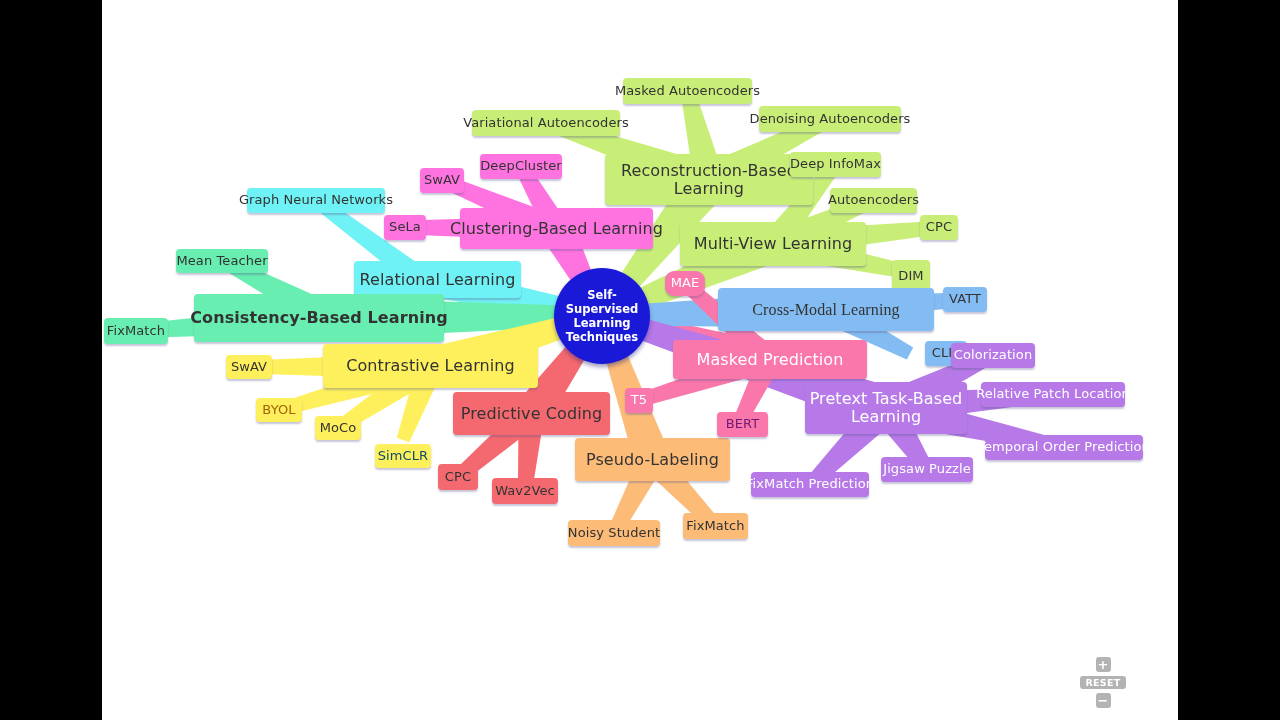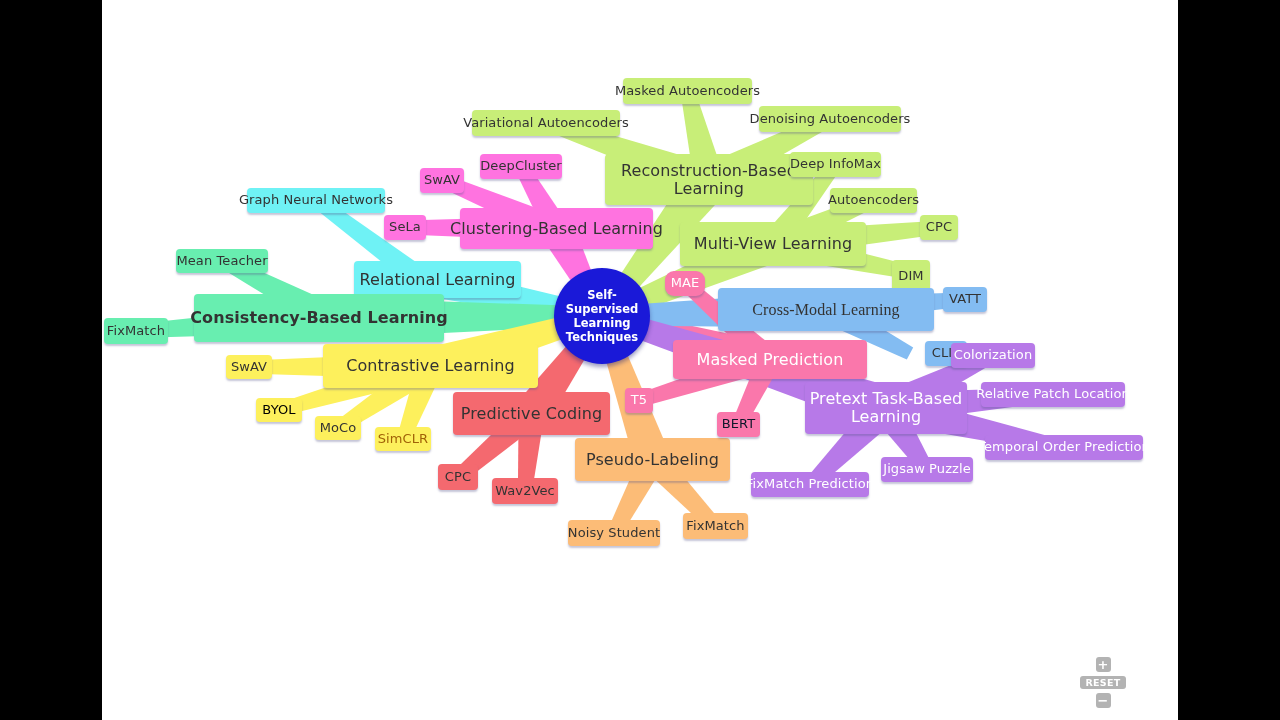--- a/index.html
+++ b/index.html
@@ -146,33 +146,33 @@
         <div class="node lvl2" style="left: 378px; top: 154px; width: 82px; height: 25px; background: rgb(255, 115, 224); color: rgb(51, 51, 51);">DeepCluster</div>
         <div class="node lvl2" style="left: 318px; top: 168px; width: 44px; height: 25px; background: rgb(255, 115, 224); color: rgb(51, 51, 51);">SwAV</div>
         <div class="node lvl2" style="left: 282px; top: 215px; width: 42px; height: 25px; background: rgb(255, 115, 224); color: rgb(51, 51, 51);">SeLa</div>
         <div class="node lvl1" style="left: 236px; top: 261px; width: 167px; height: 37px; background: rgb(111, 242, 245); color: rgb(51, 51, 51); margin-left: 16px;">Relational Learning</div>
         <div class="node lvl2" style="left: 145px; top: 188px; width: 138px; height: 25px; background: rgb(111, 242, 245); color: rgb(51, 51, 51);">Graph Neural Networks</div>
         <div class="node lvl1" style="left: 92px; top: 294px; width: 250px; height: 48px; background: rgb(104, 238, 176); color: rgb(51, 51, 51); font-weight: bold;">Consistency-Based Learning</div>
         <div class="node lvl2" style="left: 74px; top: 249px; width: 92px; height: 24px; background: rgb(104, 238, 176); color: rgb(51, 51, 51);">Mean Teacher</div>
         <div class="node lvl2" style="left: 2px; top: 318px; width: 64px; height: 26px; background: rgb(104, 238, 176); color: rgb(51, 51, 51);">FixMatch</div>
         <div class="node lvl1" style="left: 221px; top: 344px; width: 215px; height: 44px; background: rgb(253, 240, 92); color: rgb(51, 51, 51);">Contrastive Learning</div>
         <div class="node lvl2" style="left: 124px; top: 355px; width: 46px; height: 24px; background: rgb(253, 240, 92); color: rgb(51, 51, 51);">SwAV</div>
-        <div class="node lvl2" style="left: 154px; top: 398px; width: 46px; height: 24px; background: rgb(253, 240, 92); color: #000000;">BYOL</div>
+        <div class="node lvl2" style="left: 154px; top: 398px; width: 46px; height: 24px; background: rgb(253, 240, 92); color: #a16207;">BYOL</div>
         <div class="node lvl2" style="left: 213px; top: 416px; width: 46px; height: 24px; background: rgb(253, 240, 92); color: rgb(51, 51, 51);">MoCo</div>
-        <div class="node lvl2" style="left: 273px; top: 427px; width: 56px; height: 24px; background: rgb(253, 240, 92); color: #a16207;">SimCLR</div>
+        <div class="node lvl2" style="left: 273px; top: 444px; width: 56px; height: 24px; background: rgb(253, 240, 92); color: #0c4a6e;">SimCLR</div>
         <div class="node lvl1" style="left: 351px; top: 392px; width: 157px; height: 43px; background: rgb(244, 105, 111); color: rgb(51, 51, 51);">Predictive Coding</div>
         <div class="node lvl2" style="left: 336px; top: 464px; width: 40px; height: 26px; background: rgb(244, 105, 111); color: rgb(51, 51, 51);">CPC</div>
         <div class="node lvl2" style="left: 390px; top: 478px; width: 66px; height: 26px; background: rgb(244, 105, 111); color: rgb(51, 51, 51);">Wav2Vec</div>
         <div class="node lvl1" style="left: 473px; top: 438px; width: 155px; height: 43px; background: rgb(252, 188, 119); color: rgb(51, 51, 51);">Pseudo-Labeling</div>
         <div class="node lvl2" style="left: 466px; top: 520px; width: 92px; height: 26px; background: rgb(252, 188, 119); color: rgb(51, 51, 51);">Noisy Student</div>
         <div class="node lvl2" style="left: 581px; top: 513px; width: 65px; height: 26px; background: rgb(252, 188, 119); color: rgb(51, 51, 51);">FixMatch</div>
         <div class="node lvl1" style="left: 571px; top: 340px; width: 194px; height: 39px; background: rgb(250, 119, 171); color: rgb(255, 255, 255);">Masked Prediction</div>
         <div class="node lvl2" style="left: 563px; top: 271px; width: 40px; height: 25px; background: rgb(250, 119, 171); color: rgb(255, 255, 255); border-radius: 9px;">MAE</div>
         <div class="node lvl2" style="left: 523px; top: 388px; width: 28px; height: 25px; background: rgb(250, 119, 171); color: rgb(255, 255, 255);">T5</div>
-        <div class="node lvl2" style="left: 615px; top: 412px; width: 43px; height: 25px; background: rgb(250, 119, 171); color: #0f172a;">BERT</div>
+        <div class="node lvl2" style="left: 615px; top: 412px; width: 51px; height: 25px; background: rgb(250, 119, 171); color: #701a75;">BERT</div>
         <div class="node lvl1" style="left: 616px; top: 288px; width: 216px; height: 43px; background: rgb(131, 188, 242); color: rgb(51, 51, 51); font-family: Liberation Serif, serif;">Cross-Modal Learning</div>
         <div class="node lvl2" style="left: 841px; top: 287px; width: 44px; height: 25px; background: rgb(131, 188, 242); color: rgb(51, 51, 51);">VATT</div>
         <div class="node lvl2" style="left: 787px; top: 341px; width: 42px; height: 25px; background: rgb(131, 188, 242); color: rgb(51, 51, 51); margin-left: 36px;">CLIP</div>
         <div class="node lvl1" style="left: 703px; top: 382px; width: 162px; height: 52px; background: rgb(183, 121, 232); color: rgb(255, 255, 255);">Pretext Task-Based
 Learning</div>
         <div class="node lvl2" style="left: 849px; top: 343px; width: 84px; height: 25px; background: rgb(183, 121, 232); color: rgb(255, 255, 255);">Colorization</div>
         <div class="node lvl2" style="left: 879px; top: 382px; width: 144px; height: 25px; background: rgb(183, 121, 232); color: rgb(255, 255, 255);">Relative Patch Location</div>
         <div class="node lvl2" style="left: 883px; top: 435px; width: 158px; height: 25px; background: rgb(183, 121, 232); color: rgb(255, 255, 255);">Temporal Order Prediction</div>
         <div class="node lvl2" style="left: 649px; top: 472px; width: 118px; height: 25px; background: rgb(183, 121, 232); color: rgb(255, 255, 255);">FixMatch Prediction</div>
         <div class="node lvl2" style="left: 779px; top: 457px; width: 92px; height: 25px; background: rgb(183, 121, 232); color: rgb(255, 255, 255);">Jigsaw Puzzle</div>

